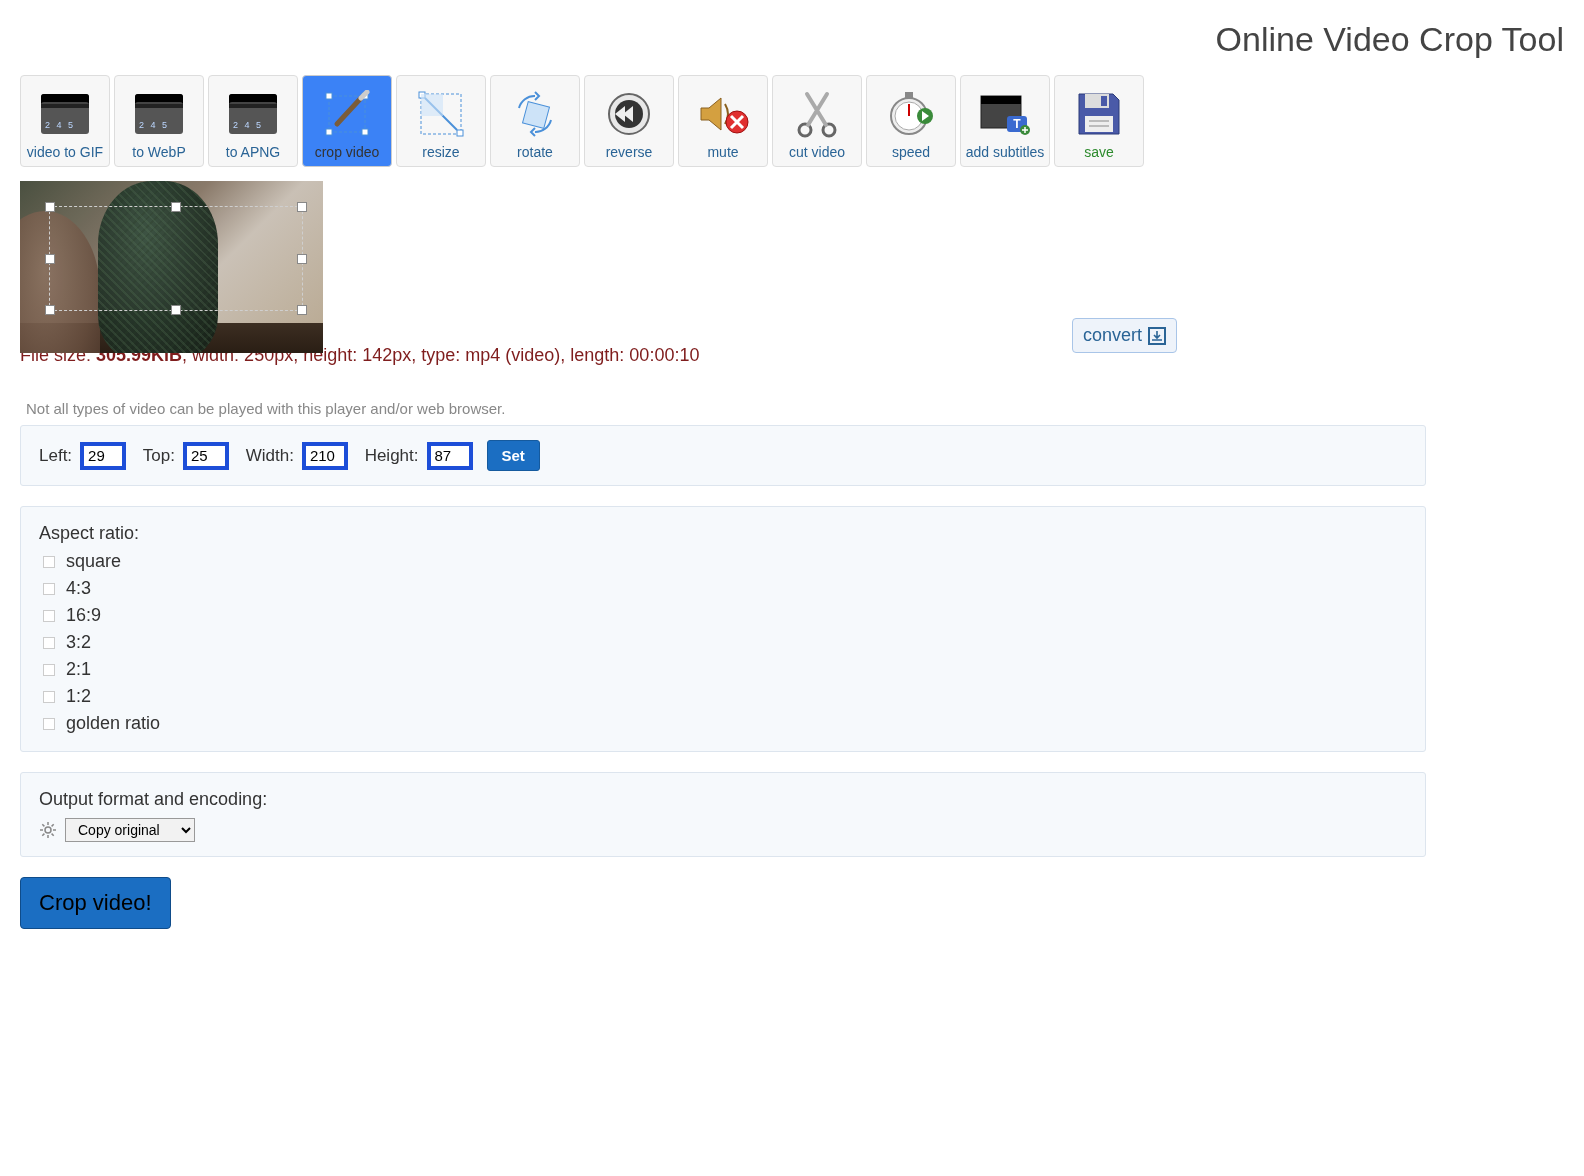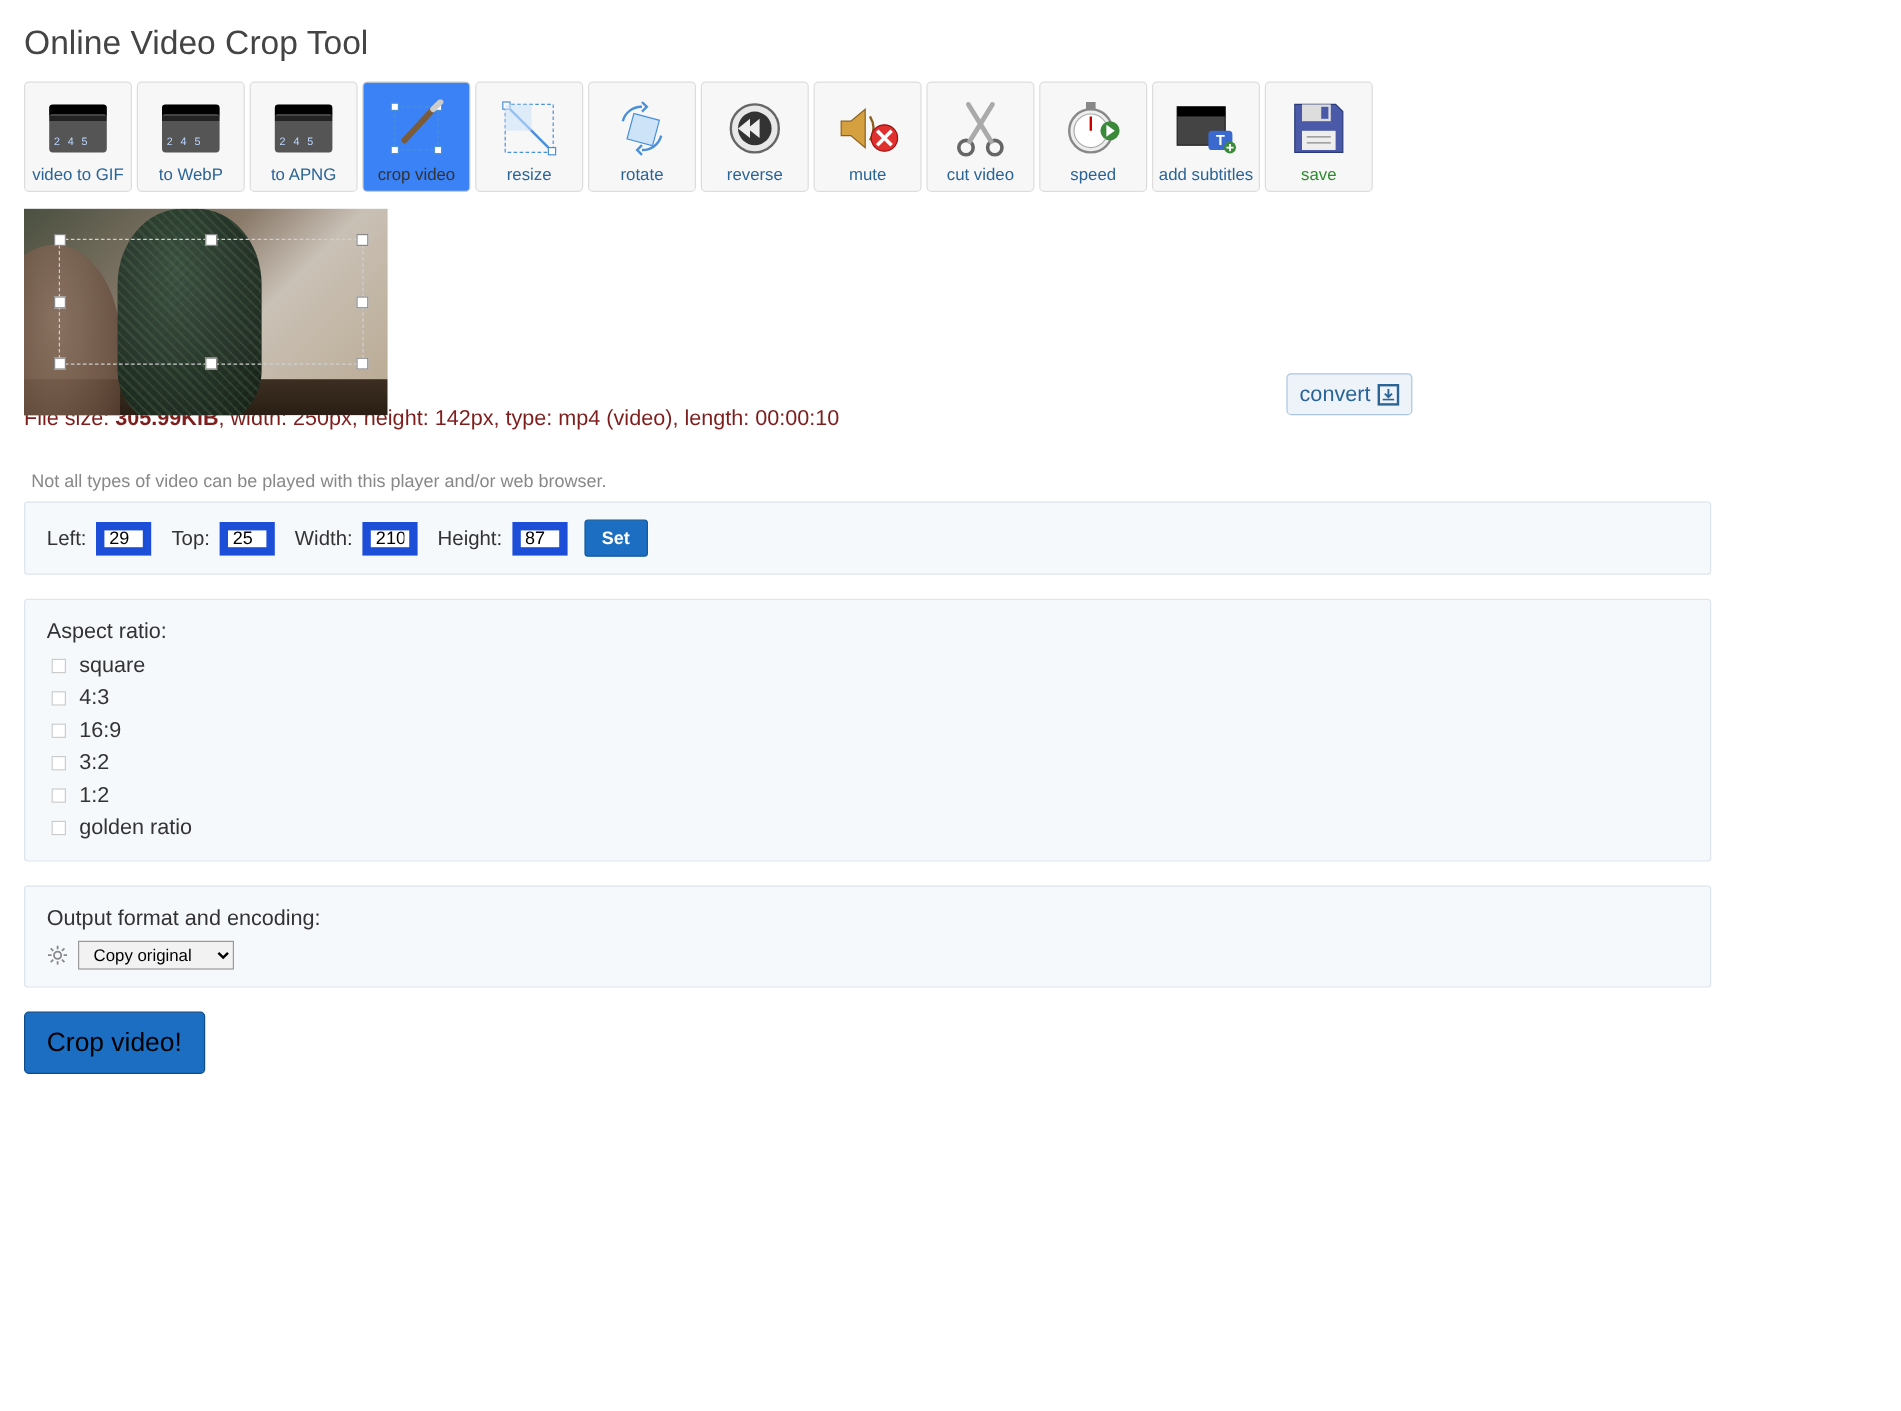--- a/index.html
+++ b/index.html
@@ -5,24 +5,25 @@
 * { box-sizing: border-box; }
 body {
   font-family: -apple-system, BlinkMacSystemFont, "Segoe UI", Helvetica, Arial, sans-serif;
   margin: 0;
   padding: 20px;
   background: #fff;
   color: #333;
   font-size: 16px;
 }
 h1 {
-  font-size: 28px;
+  font-size: 34px;
   font-weight: 400;
   color: #444;
   margin: 0 0 16px 0;
+  text-align: right;
 }
 .toolbar {
   display: flex;
   gap: 4px;
   margin-bottom: 14px;
   flex-wrap: wrap;
 }
 .tool-btn {
   display: flex;
   flex-direction: column;
@@ -164,21 +165,21 @@
   display: flex;
   align-items: center;
   gap: 6px;
   flex-wrap: wrap;
   font-size: 17px;
 }
 .row-coords label { margin-right: 2px; }
 .row-coords input[type="text"] {
   width: 46px;
   height: 28px;
-  border: 7px solid #1d4ed8;
+  border: 4px solid #1d4ed8;
   padding: 2px 4px;
   font-size: 15px;
 }
 .btn-primary {
   background: #1b6ec2;
   color: #fff;
   border: 1px solid #155a9e;
   padding: 6px 14px;
   font-size: 15px;
   border-radius: 3px;
@@ -446,20 +447,24 @@
       <li>
         <input type="checkbox" style="">
         <span>16:9</span>
       </li>
       <li>
         <input type="checkbox" style="">
         <span>3:2</span>
       </li>
       <li>
         <input type="checkbox" style="">
+        <span>2:1</span>
+      </li>
+      <li>
+        <input type="checkbox" style="">
         <span>1:2</span>
       </li>
       <li>
         <input type="checkbox" style="">
         <span>golden ratio</span>
       </li>
     </ul>
 </div>
 
 <div class="panel">

